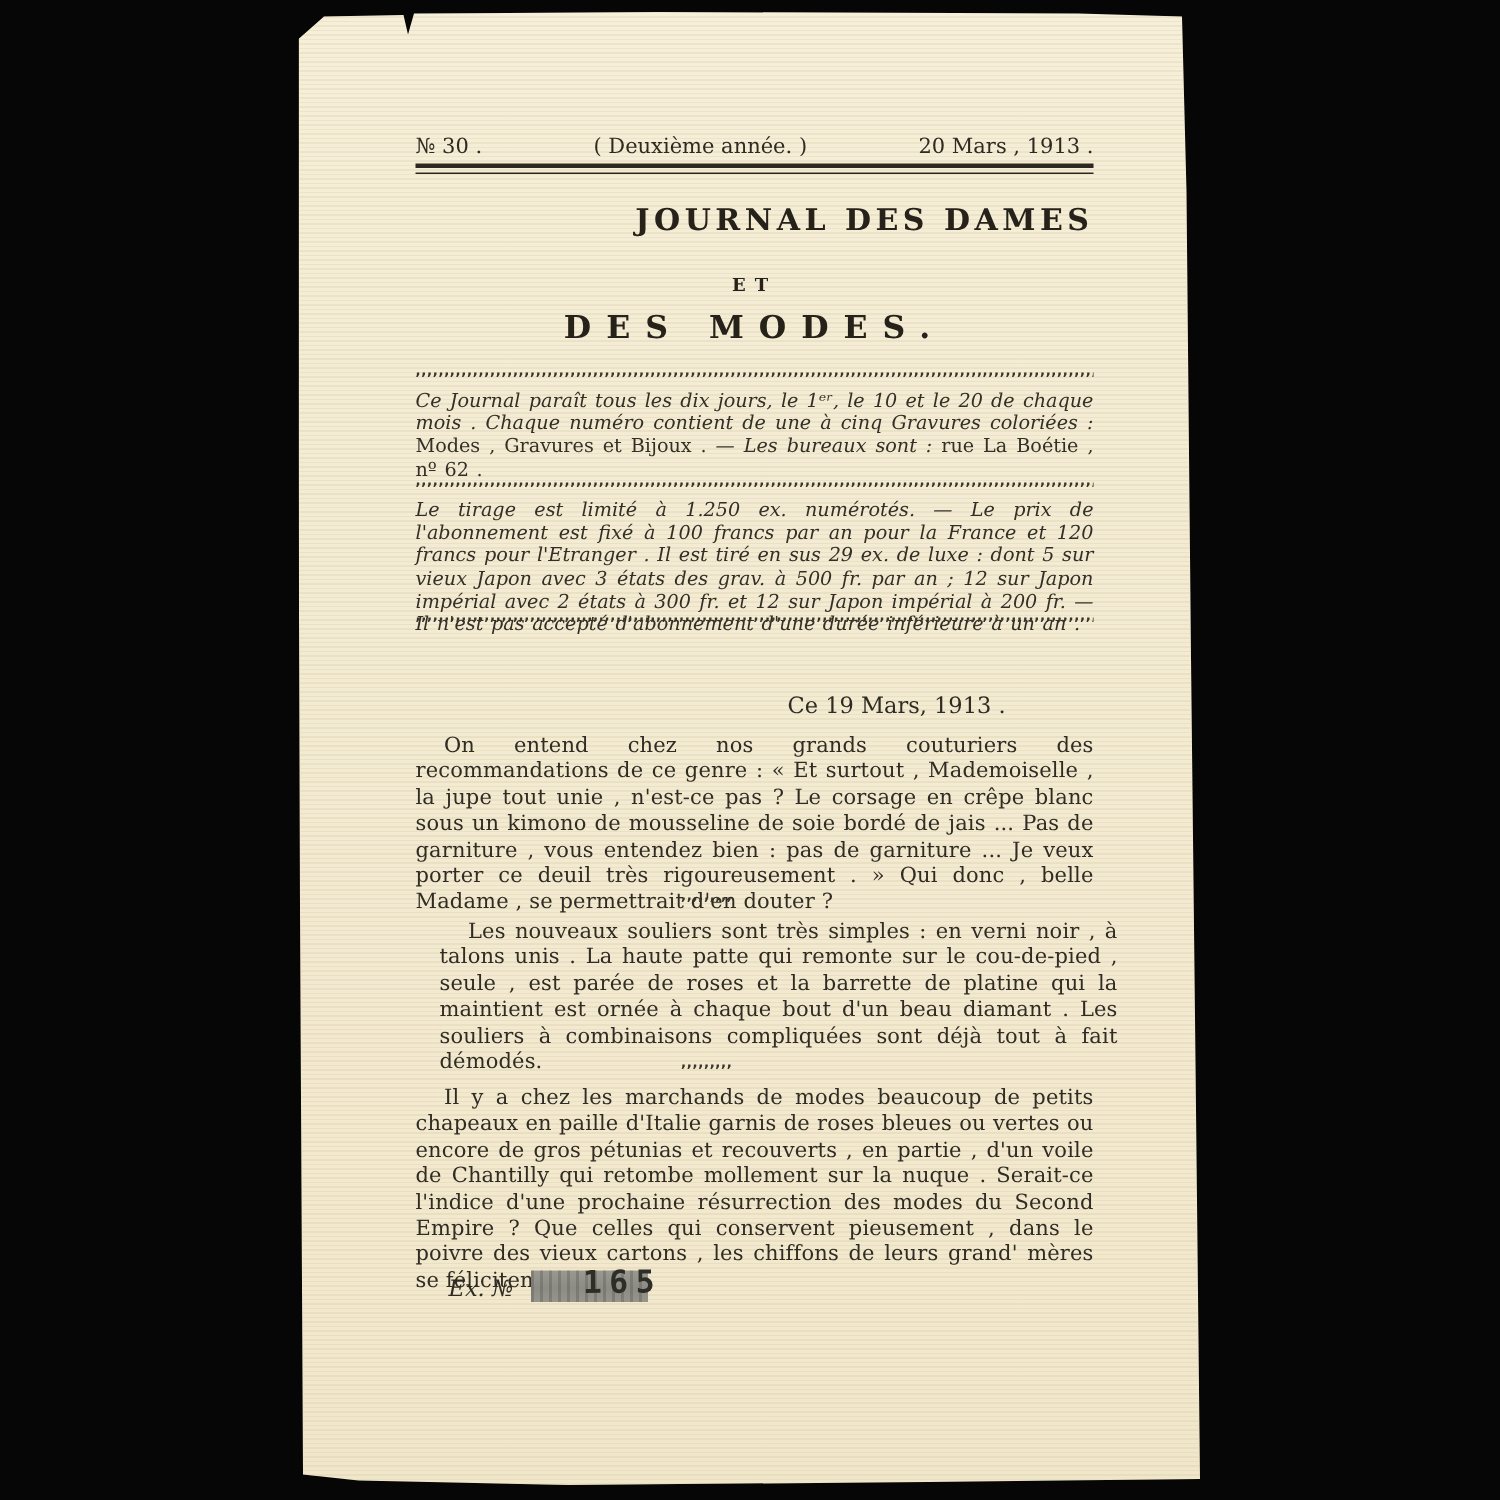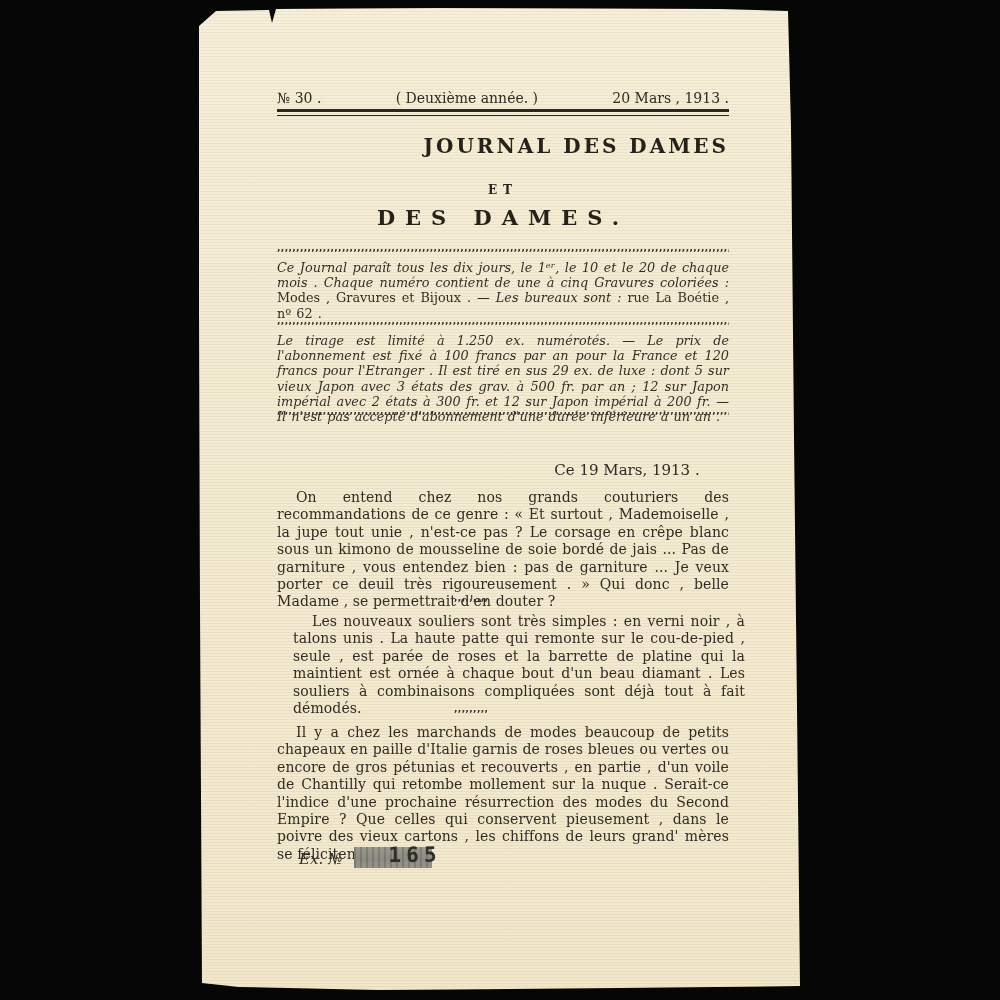--- a/index.html
+++ b/index.html
@@ -18,21 +18,21 @@
     clip-path:polygon(
       17px 3px, 70px 2px, 73px 15px, 77px 1px, 240px 0px, 520px 1px, 589px 3px,
       592px 120px, 595px 430px, 598px 700px, 601px 978px,
       420px 980px, 180px 982px, 40px 979px, 3px 975px,
       1px 600px, 0px 300px, 0px 18px);
   }
   .content{
     position:absolute;left:78px;top:0;width:452px;height:982px;
     color:#2f2b23;
   }
-  .abs{position:absolute;left:0;width:452px;text-align:center;}
+  .abs{position:absolute;left:0;width:452px;}
 
   
   .masthead-row{display:flex;justify-content:space-between;align-items:baseline;
     font-size:14px;color:#2e2a22;}
   .rule-thick{height:2.6px;background:#2c2820;}
   .rule-thin{height:1.2px;background:#2c2820;margin-top:3.4px;}
   .title-main{font-size:20px;font-weight:bold;letter-spacing:3px;text-align:right;
     color:#262219;white-space:nowrap;}
   .title-et{font-size:12px;font-weight:bold;letter-spacing:6px;text-align:center;color:#262219;}
   .title-sub{font-size:21px;font-weight:bold;letter-spacing:10px;text-align:center;
@@ -82,21 +82,21 @@
       <span>( Deuxième année. )</span>
       <span>20 Mars , 1913 .</span>
     </div>
     <div class="abs" style="top:101px;">
       <div class="rule-thick"></div>
       <div class="rule-thin"></div>
     </div>
 
     <div class="abs title-main" style="top:126px;">JOURNAL DES DAMES</div>
     <div class="abs title-et" style="top:175px;">ET</div>
-    <div class="abs title-sub" style="top:197px;">DES DAMES.</div>
+    <div class="abs title-sub" style="top:197px;">DES MODES.</div>
 
     <div class="abs wavy" style="top:238px;">,,,,,,,,,,,,,,,,,,,,,,,,,,,,,,,,,,,,,,,,,,,,,,,,,,,,,,,,,,,,,,,,,,,,,,,,,,,,,,,,,,,,,,,,,,,,,,,,,,,,,,,,,,,,,,,,,,,,,,,,,,,,,,,,,,,,,,,,,,,,,,,,,,,,,,,,,,,,,,,,</div>
     <div class="abs notice" style="top:252px;">
       <span class="it">Ce Journal paraît tous les dix jours, le 1ᵉʳ, le 10 et le 20 de chaque mois . Chaque numéro contient de une à cinq Gravures coloriées : </span><span class="rm">Modes , Gravures et Bijoux . </span><span class="it">— Les bureaux sont : </span><span class="rm">rue La Boétie , nº 62 .</span>
     </div>
 
     <div class="abs wavy" style="top:311px;">,,,,,,,,,,,,,,,,,,,,,,,,,,,,,,,,,,,,,,,,,,,,,,,,,,,,,,,,,,,,,,,,,,,,,,,,,,,,,,,,,,,,,,,,,,,,,,,,,,,,,,,,,,,,,,,,,,,,,,,,,,,,,,,,,,,,,,,,,,,,,,,,,,,,,,,,,,,,,,,,</div>
     <div class="abs notice it" style="top:325px;">Le tirage est limité à 1.250 ex. numérotés. — Le prix de l'abonnement est fixé à 100 francs par an pour la France et 120 francs pour l'Etranger . Il est tiré en sus 29 ex. de luxe : dont 5 sur vieux Japon avec 3 états des grav. à 500 fr. par an ; 12 sur Japon impérial avec 2 états à 300 fr. et 12 sur Japon impérial à 200 fr. — Il n'est pas accepté d'abonnement d'une durée inférieure à un an .</div>
     <div class="abs wavy" style="top:401px;">,,,,,,,,,,,,,,,,,,,,,,,,,,,,,,,,,,,,,,,,,,,,,,,,,,,,,,,,,,,,,,,,,,,,,,,,,,,,,,,,,,,,,,,,,,,,,,,,,,,,,,,,,,,,,,,,,,,,,,,,,,,,,,,,,,,,,,,,,,,,,,,,,,,,,,,,,,,,,,,,</div>
 

